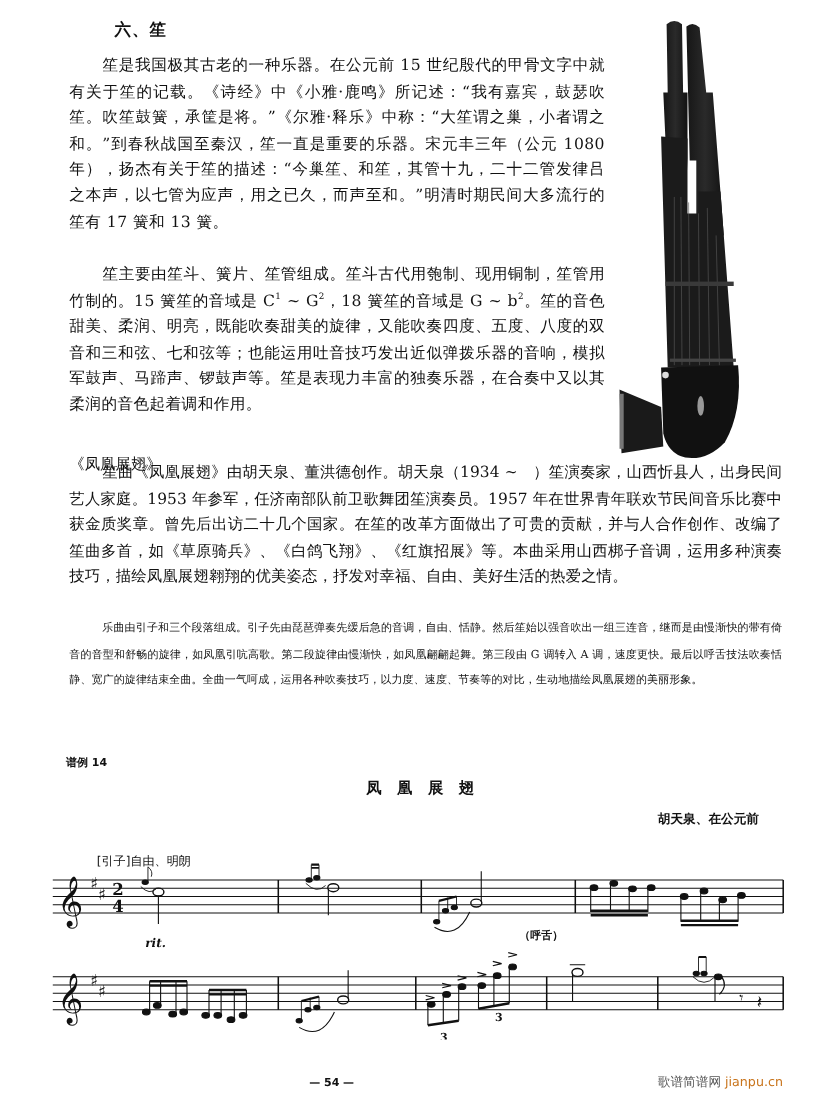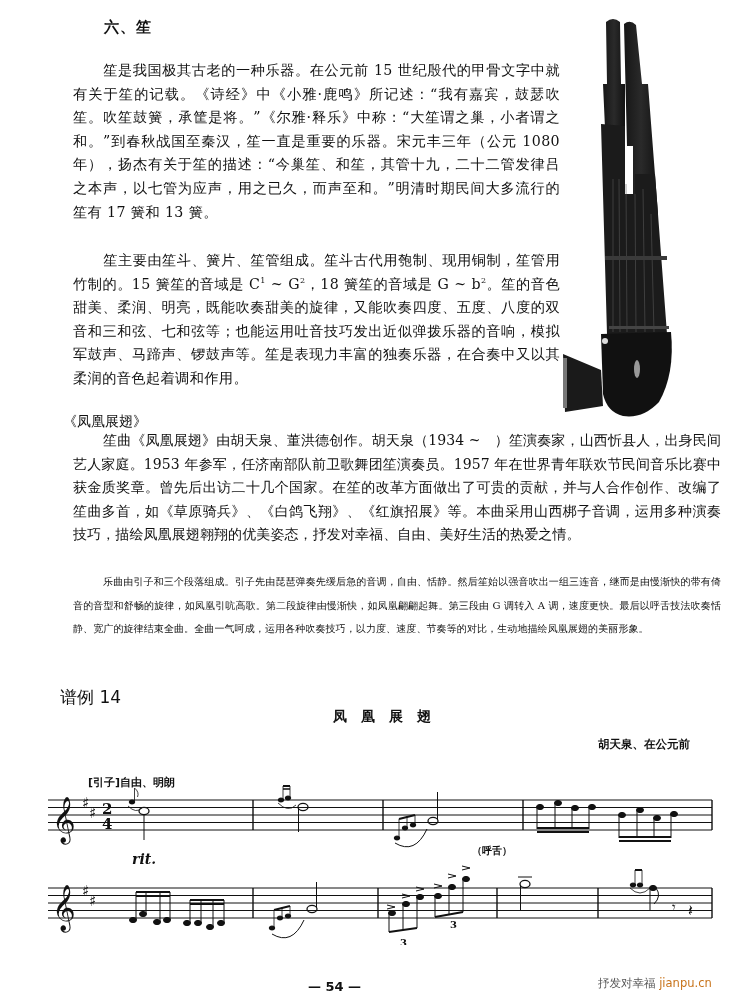--- a/index.html
+++ b/index.html
@@ -7,39 +7,39 @@
     width: 750px; height: 1003px; position: relative; overflow: hidden;
     font-family: "DejaVu Serif", "Liberation Serif", serif;
     color: #111111;
   }
   .abs { position: absolute; }
   .heading {
     left: 63px; top: 18px; font-size: 15px; font-weight: bold;
     font-family: "DejaVu Sans", sans-serif; letter-spacing: 1px; margin-left: 41px;
   }
   .para {
-    font-size: 14.2px; line-height: 23.6px; margin: 10px;
+    font-size: 14.2px; line-height: 23.6px; margin: 0;
     text-align: justify; letter-spacing: 0.4px;
   }
   .para .ind { display: inline-block; width: 30px; }
   #p1 { left: 63px; top: 49px; width: 487px; }
   #p2 { left: 63px; top: 239px; width: 487px; }
   #piece-title { left: 63px; top: 395px; font-size: 14px; margin-top: 18px; }
   #p3 { left: 63px; top: 419px; width: 648px; font-size: 14px; letter-spacing: 0.1px; }
   #p4 { left: 63px; top: 560px; width: 648px; font-size: 10px; letter-spacing: 0.1px; }
-  .lbl-example { left: 60px; top: 686px; font-size: 17px; font-weight: normal; font-family: "DejaVu Sans", sans-serif; }
+  .lbl-example { left: 60px; top: 686px; font-size: 10px; font-weight: bold; font-family: "DejaVu Sans", sans-serif; }
   .score-title {
     left: 0; width: 750px; top: 708px; text-align: center;
     font-size: 14px; font-weight: bold; letter-spacing: 14px;
     font-family: "DejaVu Sans", sans-serif; padding-left: 14px;
   }
   .composer { right: 60px; top: 737px; font-size: 11.5px; font-weight: bold; font-family: "DejaVu Sans", sans-serif; }
   .sheng { left: 563px; top: 14px; width: 145px; height: 425px; }
   .score { left: 40px; top: 770px; width: 690px; height: 175px; }
-  .page-num { left: 0; width: 603px; top: 979px; text-align: center; font-size: 13px; font-family: "DejaVu Sans", sans-serif; font-weight: bold; padding-left: 33px; }
+  .page-num { left: 0; width: 603px; top: 979px; text-align: center; font-size: 10px; font-family: "DejaVu Sans", sans-serif; font-weight: bold; }
   .watermark { left: 598px; top: 976px; font-size: 11.5px; color: #555; font-family: "DejaVu Sans", sans-serif; }
   .watermark .site { color: #c8731a; font-weight: normal; text-align: right; }
   sup { font-size: 8px; line-height: 0; }
 </style>
 </head>
 <body>
 
 <div class="abs heading">六、笙</div>
 
 <p class="abs para" id="p1"><span class="ind"></span><span>笙是我国极其古老的一种乐器。在公元前 15 世纪殷代的甲骨文字中就有关于笙的记载。《诗经》中《小雅·鹿鸣》所记述：“我有嘉宾，鼓瑟吹笙。吹笙鼓簧，承筐是将。”《尔雅·释乐》中称：“大笙谓之巢，小者谓之和。”到春秋战国至秦汉，笙一直是重要的乐器。宋元丰三年（公元 1080 年），扬杰有关于笙的描述：“今巢笙、和笙，其管十九，二十二管发律吕之本声，以七管为应声，用之已久，而声至和。”明清时期民间大多流行的笙有 17 簧和 13 簧。</span></p>
@@ -83,22 +83,22 @@
 <div class="abs" id="piece-title">《凤凰展翅》</div>
 
 <p class="abs para" id="p3"><span class="ind"></span><span>笙曲《凤凰展翅》由胡天泉、董洪德创作。胡天泉（1934 ~　）笙演奏家，山西忻县人，出身民间艺人家庭。1953 年参军，任济南部队前卫歌舞团笙演奏员。1957 年在世界青年联欢节民间音乐比赛中获金质奖章。曾先后出访二十几个国家。在笙的改革方面做出了可贵的贡献，并与人合作创作、改编了笙曲多首，如《草原骑兵》、《白鸽飞翔》、《红旗招展》等。本曲采用山西梆子音调，运用多种演奏技巧，描绘凤凰展翅翱翔的优美姿态，抒发对幸福、自由、美好生活的热爱之情。</span></p>
 <p class="abs para" id="p4"><span class="ind"></span><span>乐曲由引子和三个段落组成。引子先由琵琶弹奏先缓后急的音调，自由、恬静。然后笙始以强音吹出一组三连音，继而是由慢渐快的带有倚音的音型和舒畅的旋律，如凤凰引吭高歌。第二段旋律由慢渐快，如凤凰翩翩起舞。第三段由 G 调转入 A 调，速度更快。最后以呼舌技法吹奏恬静、宽广的旋律结束全曲。全曲一气呵成，运用各种吹奏技巧，以力度、速度、节奏等的对比，生动地描绘凤凰展翅的美丽形象。</span></p>
 
 <div class="abs lbl-example">谱例 14</div>
 <div class="abs score-title">凤凰展翅</div>
 <div class="abs composer">胡天泉、在公元前</div>
 
 <div class="abs score">
-  <div class="abs" style="left:48px;top:5px;font-size:11px;font-weight:bold;font-family:'DejaVu Sans',sans-serif;">[引子]自由、明朗</div>
-  <div class="abs" style="left:92px;top:81px;font-size:14px;font-style:italic;font-weight:bold;">rit.</div>
+  <div class="abs" style="left:48px;top:5px;font-size:11px;font-weight:normal;font-family:'DejaVu Sans',sans-serif;">[引子]自由、明朗</div>
+  <div class="abs" style="left:92px;top:81px;font-size:11px;font-style:italic;font-weight:bold;">rit.</div>
   <div class="abs" style="left:432px;top:74px;font-size:10px;font-weight:bold;font-family:'DejaVu Sans',sans-serif;">（呼舌）</div>
 
   <svg class="abs" style="left:0;top:0" width="690" height="175" viewBox="0 0 690 175" xmlns="http://www.w3.org/2000/svg">
     <g stroke="#111" stroke-width="1">
 
       <line x1="8" y1="30" x2="672" y2="30"></line>
         <line x1="8" y1="37.5" x2="672" y2="37.5"></line>
       <line x1="8" y1="45" x2="672" y2="45"></line>
         <line x1="8" y1="52.5" x2="672" y2="52.5"></line>
       <line x1="8" y1="60" x2="672" y2="60"></line>
@@ -252,13 +252,13 @@
       <ellipse cx="613" cy="118" rx="3.5" ry="2.6"></ellipse>
       <line x1="610" y1="118" x2="610" y2="140" stroke-width="1"></line>
       <path d="M616 118 q6 8 -2 16" fill="none" stroke-width="1"></path>
       <text x="632" y="142" font-size="14" stroke="none">𝄾</text>
       <text x="648" y="146" font-size="16" stroke="none">𝄽</text>
     </g>
   </svg>
 </div>
 
 <div class="abs page-num">— 54 —</div>
-<div class="abs watermark"><span>抒发对幸福</span> <span class="site">jianpu.cn</span></div>
+<div class="abs watermark"><span>歌谱简谱网</span> <span class="site">jianpu.cn</span></div>
 
 </body></html>

